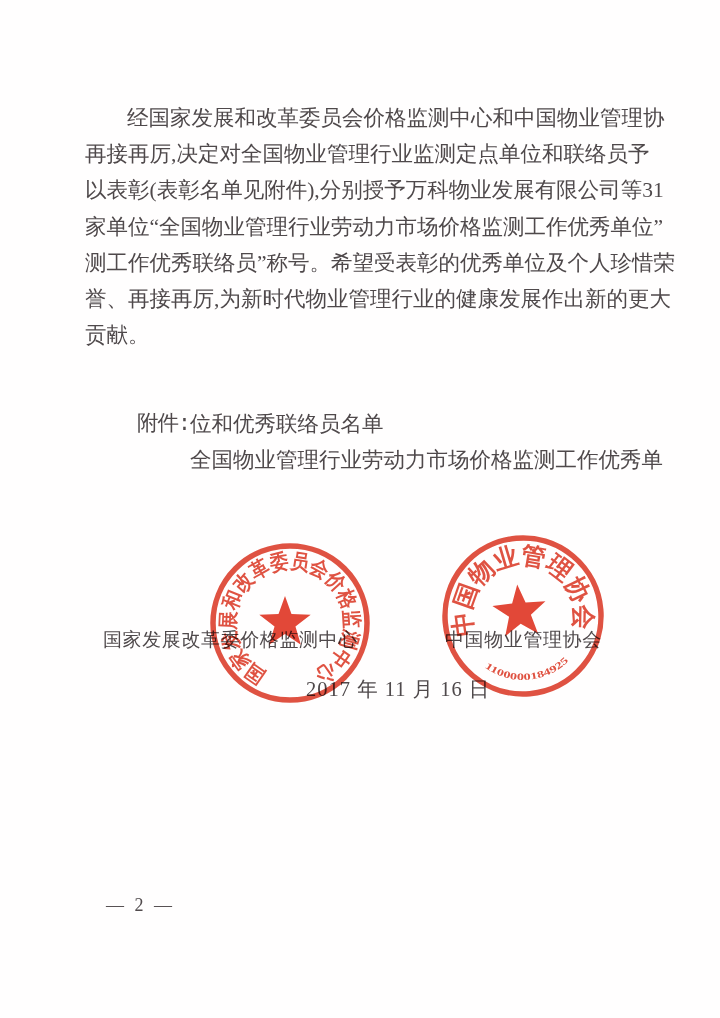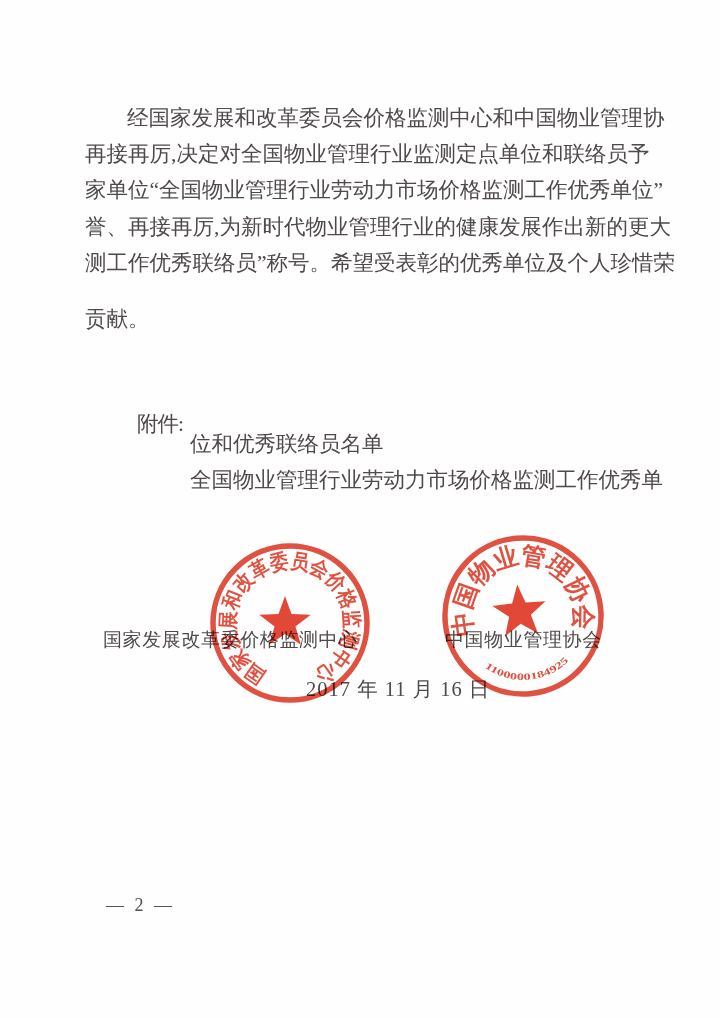--- a/index.html
+++ b/index.html
@@ -16,27 +16,27 @@
     position:absolute;left:85px;top:100px;width:551px;
     font-size:21.5px;line-height:36.2px;
   }
   .line{
     height:36.2px;line-height:36.2px;
     text-align:justify;text-align-last:justify;
     text-justify:inter-character;
     overflow:visible;white-space:nowrap;
   }
   .line.first{text-indent:42px;}
-  .line.last{text-align-last:left;white-space:normal;margin-top:20px;}
+  .line.last{text-align-last:left;white-space:normal;}
   
   .attach{
     position:absolute;left:137px;top:406px;width:500px;
     font-size:21.5px;line-height:36.2px;display:flex;
   }
-  .attach-label{flex:0 0 53px;letter-spacing:-1px;line-height:36.2px;}
+  .attach-label{flex:0 0 53px;letter-spacing:-1px;line-height:36.2px;font-family:Liberation Mono, monospace;}
   .attach-content{width:446px;}
   
   .sig{position:absolute;font-size:19px;letter-spacing:0.6px;white-space:nowrap;text-align:center;}
   .sig-left{left:103px;top:627px;}
   .sig-right{left:445px;top:627px;}
   .date{position:absolute;left:306px;top:675px;font-size:20.5px;letter-spacing:1px;white-space:nowrap;}
   .page-num{position:absolute;left:106px;top:895px;font-size:18px;letter-spacing:3px;color:#514b4d;}
   
   .seal{position:absolute;mix-blend-mode:multiply;opacity:.93;}
   .seal-left{left:200px;top:533px;}
@@ -44,23 +44,24 @@
   .seal text{font-family:"Liberation Serif","DejaVu Serif",serif;font-weight:bold;}
 </style>
 </head>
 <body>
 
 <div class="page">
 
   <div class="para">
     <div class="line first">经国家发展和改革委员会价格监测中心和中国物业管理协</div>
     <div class="line">再接再厉,决定对全国物业管理行业监测定点单位和联络员予</div>
+    <div class="line">以表彰(表彰名单见附件),分别授予万科物业发展有限公司等31</div>
     <div class="line">家单位“全国物业管理行业劳动力市场价格监测工作优秀单位”</div>
+    <div class="line">测工作优秀联络员”称号。希望受表彰的优秀单位及个人珍惜荣</div>
     <div class="line">誉、再接再厉,为新时代物业管理行业的健康发展作出新的更大</div>
-    <div class="line">测工作优秀联络员”称号。希望受表彰的优秀单位及个人珍惜荣</div>
     <div class="line last">贡献。</div>
   </div>
 
   <div class="attach">
     <div class="attach-label">附件:</div>
     <div class="attach-content">
       <div class="line last">位和优秀联络员名单</div>
       <div class="line">全国物业管理行业劳动力市场价格监测工作优秀单</div>
     </div>
   </div>

